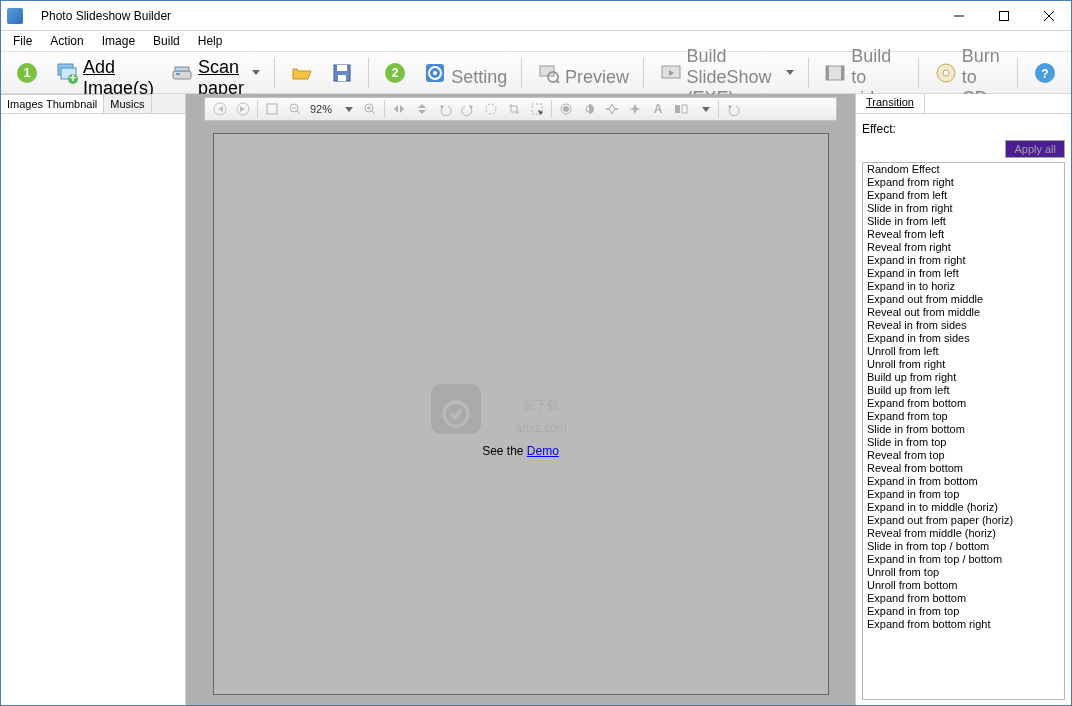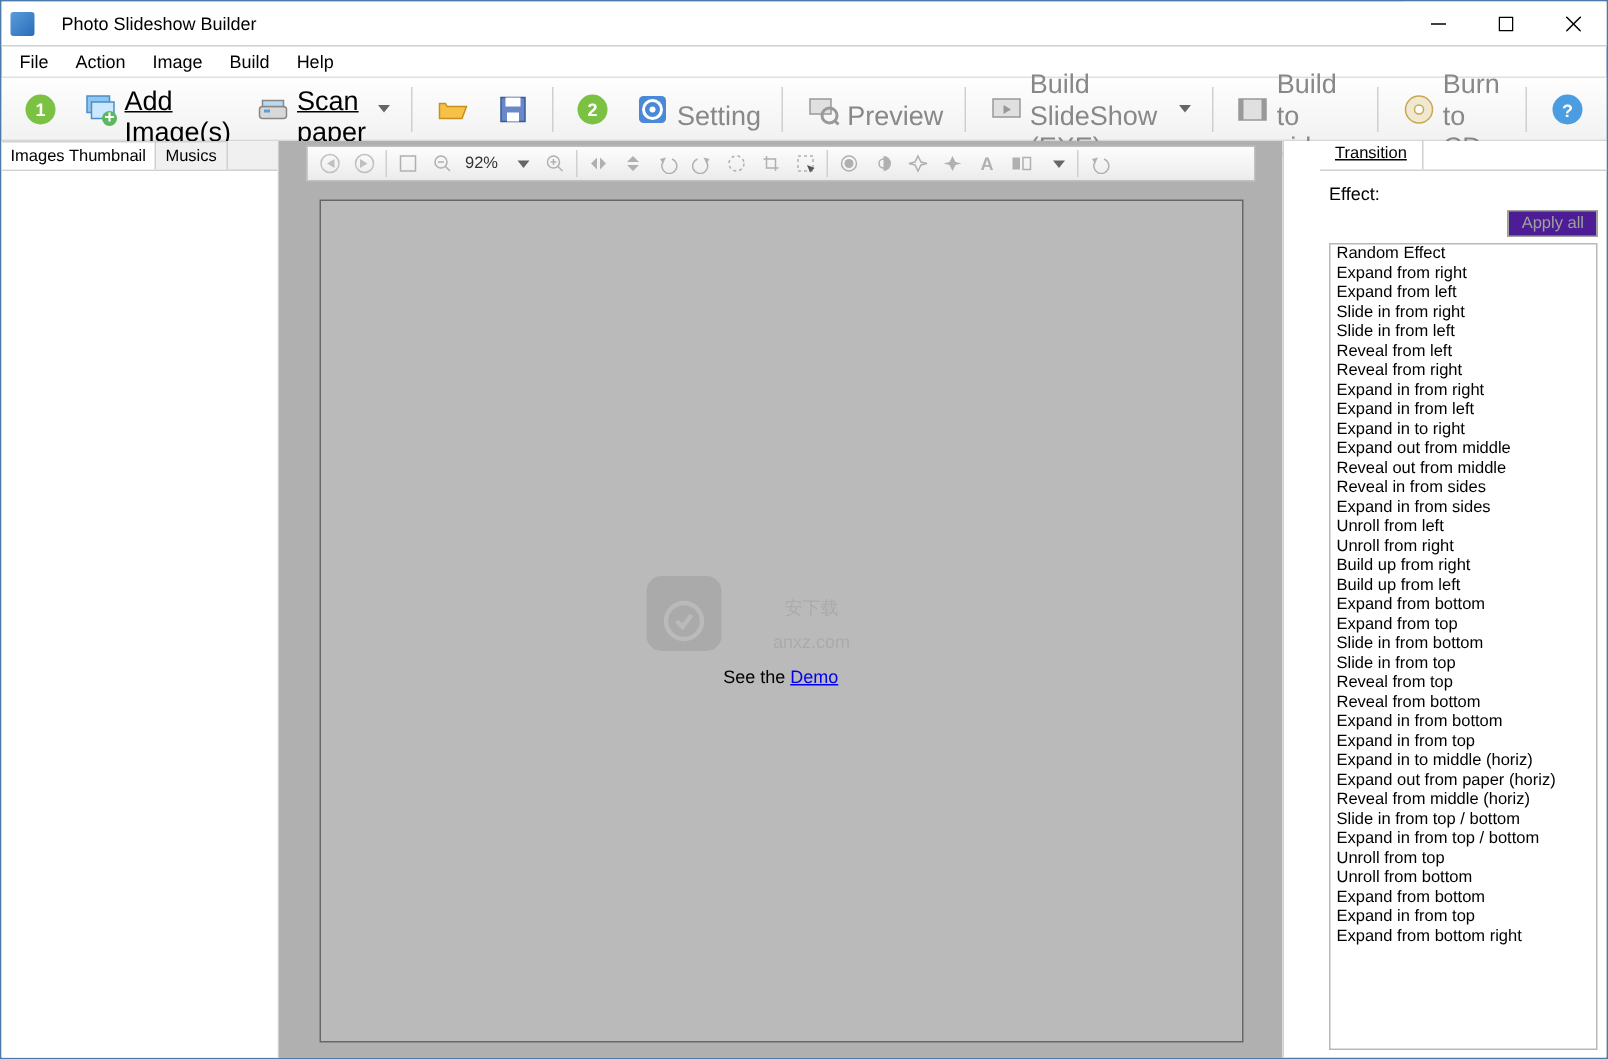--- a/index.html
+++ b/index.html
@@ -35,21 +35,21 @@
 .center-toolbar { height: 24px; background: linear-gradient(#fdfdfd,#ebebeb); border: 1px solid #c0c0c0; margin: 3px 18px 0 18px; display: flex; align-items: center; padding: 0 4px; gap: 1px; }
 .ct-btn { width: 22px; height: 20px; display: flex; align-items: center; justify-content: center; color: #a0a0a0; cursor: pointer; }
 .ct-sep { width: 1px; height: 18px; background: #d0d0d0; margin: 0 2px; }
 .ct-zoom { font-size: 11px; color: #333; padding: 0 3px; }
 .canvas-area { flex: 1; margin: 3px; display: flex; align-items: center; justify-content: center; position: relative; }
 .canvas-frame { width: 616px; height: 562px; background: #bababa; border: 1px solid #666; position: relative; display: flex; flex-direction: column; align-items: center; justify-content: center; }
 .watermark { opacity: 0.3; width: 200px; height: 80px; display:flex;align-items:center;justify-content:center; }
 .demo-text { position: absolute; top: 50%; left: 50%; transform: translate(-50%, 30px); font-size: 12px; color: #000; }
 .demo-link { color: #0000ee; text-decoration: underline; }
 
-.right-panel { width: 216px; background: #fff; border-left: 1px solid #d0d0d0; display: flex; flex-direction: column; padding-left: 24px; }
+.right-panel { width: 216px; background: #fff; border-left: 1px solid #d0d0d0; display: flex; flex-direction: column; }
 .right-tabs { display: flex; height: 20px; border-bottom: 1px solid #d0d0d0; background: #fff; }
 .right-tab { padding: 2px 10px; font-size: 11px; border-right: 1px solid #d0d0d0; text-decoration: underline; cursor: pointer; }
 .effect-header { padding: 8px 6px 4px; display: flex; align-items: center; justify-content: space-between; }
 .effect-label { font-size: 12px; }
 .apply-btn { font-size: 11px; padding: 2px 8px; background: #4c1d95; border: 1px solid #a3a3a3; color: #a0a0a0; cursor: pointer; }
 .effect-list-wrap { flex: 1; margin: 0 6px 6px 6px; border: 1px solid #b8b8b8; overflow: hidden; position: relative; }
 .effect-list { height: 100%; overflow-y: scroll; }
 .effect-item { padding: 0 4px; font-size: 11px; line-height: 13px; color: #000; cursor: pointer; white-space: nowrap; }
 
 
@@ -379,21 +379,21 @@
       <div class="effect-list" id="effect-list">
           <div class="effect-item">Random Effect</div>
           <div class="effect-item">Expand from right</div>
           <div class="effect-item">Expand from left</div>
           <div class="effect-item">Slide in from right</div>
           <div class="effect-item">Slide in from left</div>
           <div class="effect-item">Reveal from left</div>
           <div class="effect-item">Reveal from right</div>
           <div class="effect-item">Expand in from right</div>
           <div class="effect-item">Expand in from left</div>
-          <div class="effect-item">Expand in to right</div>
+          <div class="effect-item">Expand in to horiz</div>
           <div class="effect-item">Expand out from middle</div>
           <div class="effect-item">Reveal out from middle</div>
           <div class="effect-item">Reveal in from sides</div>
           <div class="effect-item">Expand in from sides</div>
           <div class="effect-item">Unroll from left</div>
           <div class="effect-item">Unroll from right</div>
           <div class="effect-item">Build up from right</div>
           <div class="effect-item">Build up from left</div>
           <div class="effect-item">Expand from bottom</div>
           <div class="effect-item">Expand from top</div>

